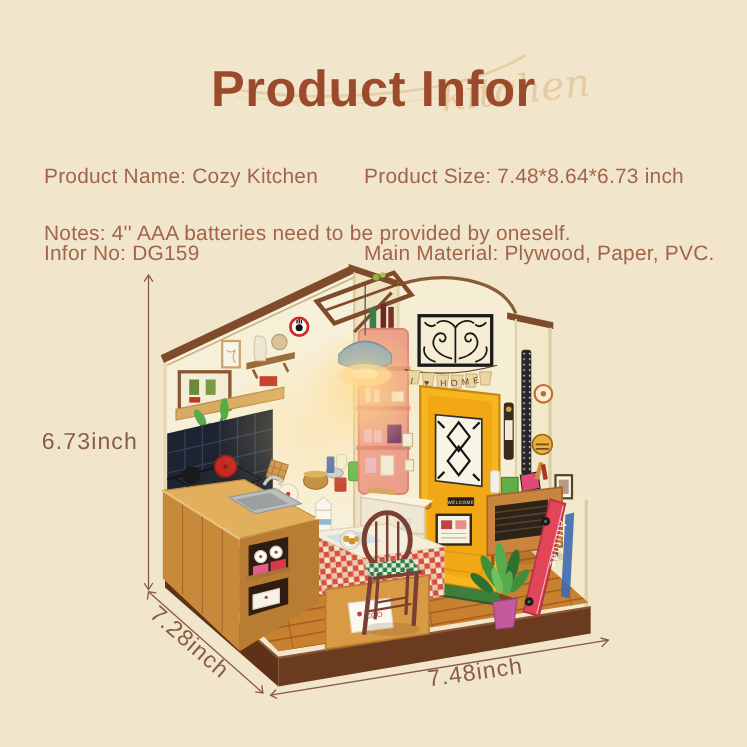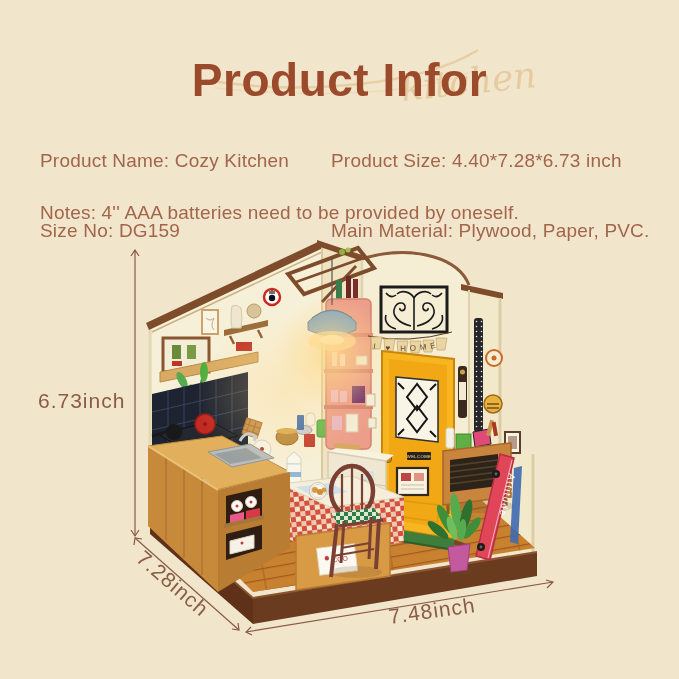--- a/index.html
+++ b/index.html
@@ -15,24 +15,24 @@
 </style>
 </head>
 <body>
 
 <div class="stage">
 
   <h1 class="page-title">Product Infor</h1>
 
   <div class="info-left">
     <div class="info-line">Product Name: Cozy Kitchen</div>
-    <div class="info-line">Size No: DG159</div>
+    <div class="info-line">Infor No: DG159</div>
   </div>
   <div class="info-right">
-    <div class="info-line">Product Size: 4.40*7.28*6.73 inch</div>
+    <div class="info-line">Product Size: 7.48*8.64*6.73 inch</div>
     <div class="info-line">Main Material: Plywood, Paper, PVC.</div>
   </div>
   <div class="info-notes info-line">Notes: 4'' AAA batteries need to be provided by oneself.</div>
 
   <svg width="679" height="679" viewBox="0 0 679 679">
     <defs>
       <radialGradient id="glow">
         <stop offset="0" stop-color="#ffd98a" stop-opacity="0.8"></stop>
         <stop offset="1" stop-color="#ffd98a" stop-opacity="0"></stop>
       </radialGradient>

